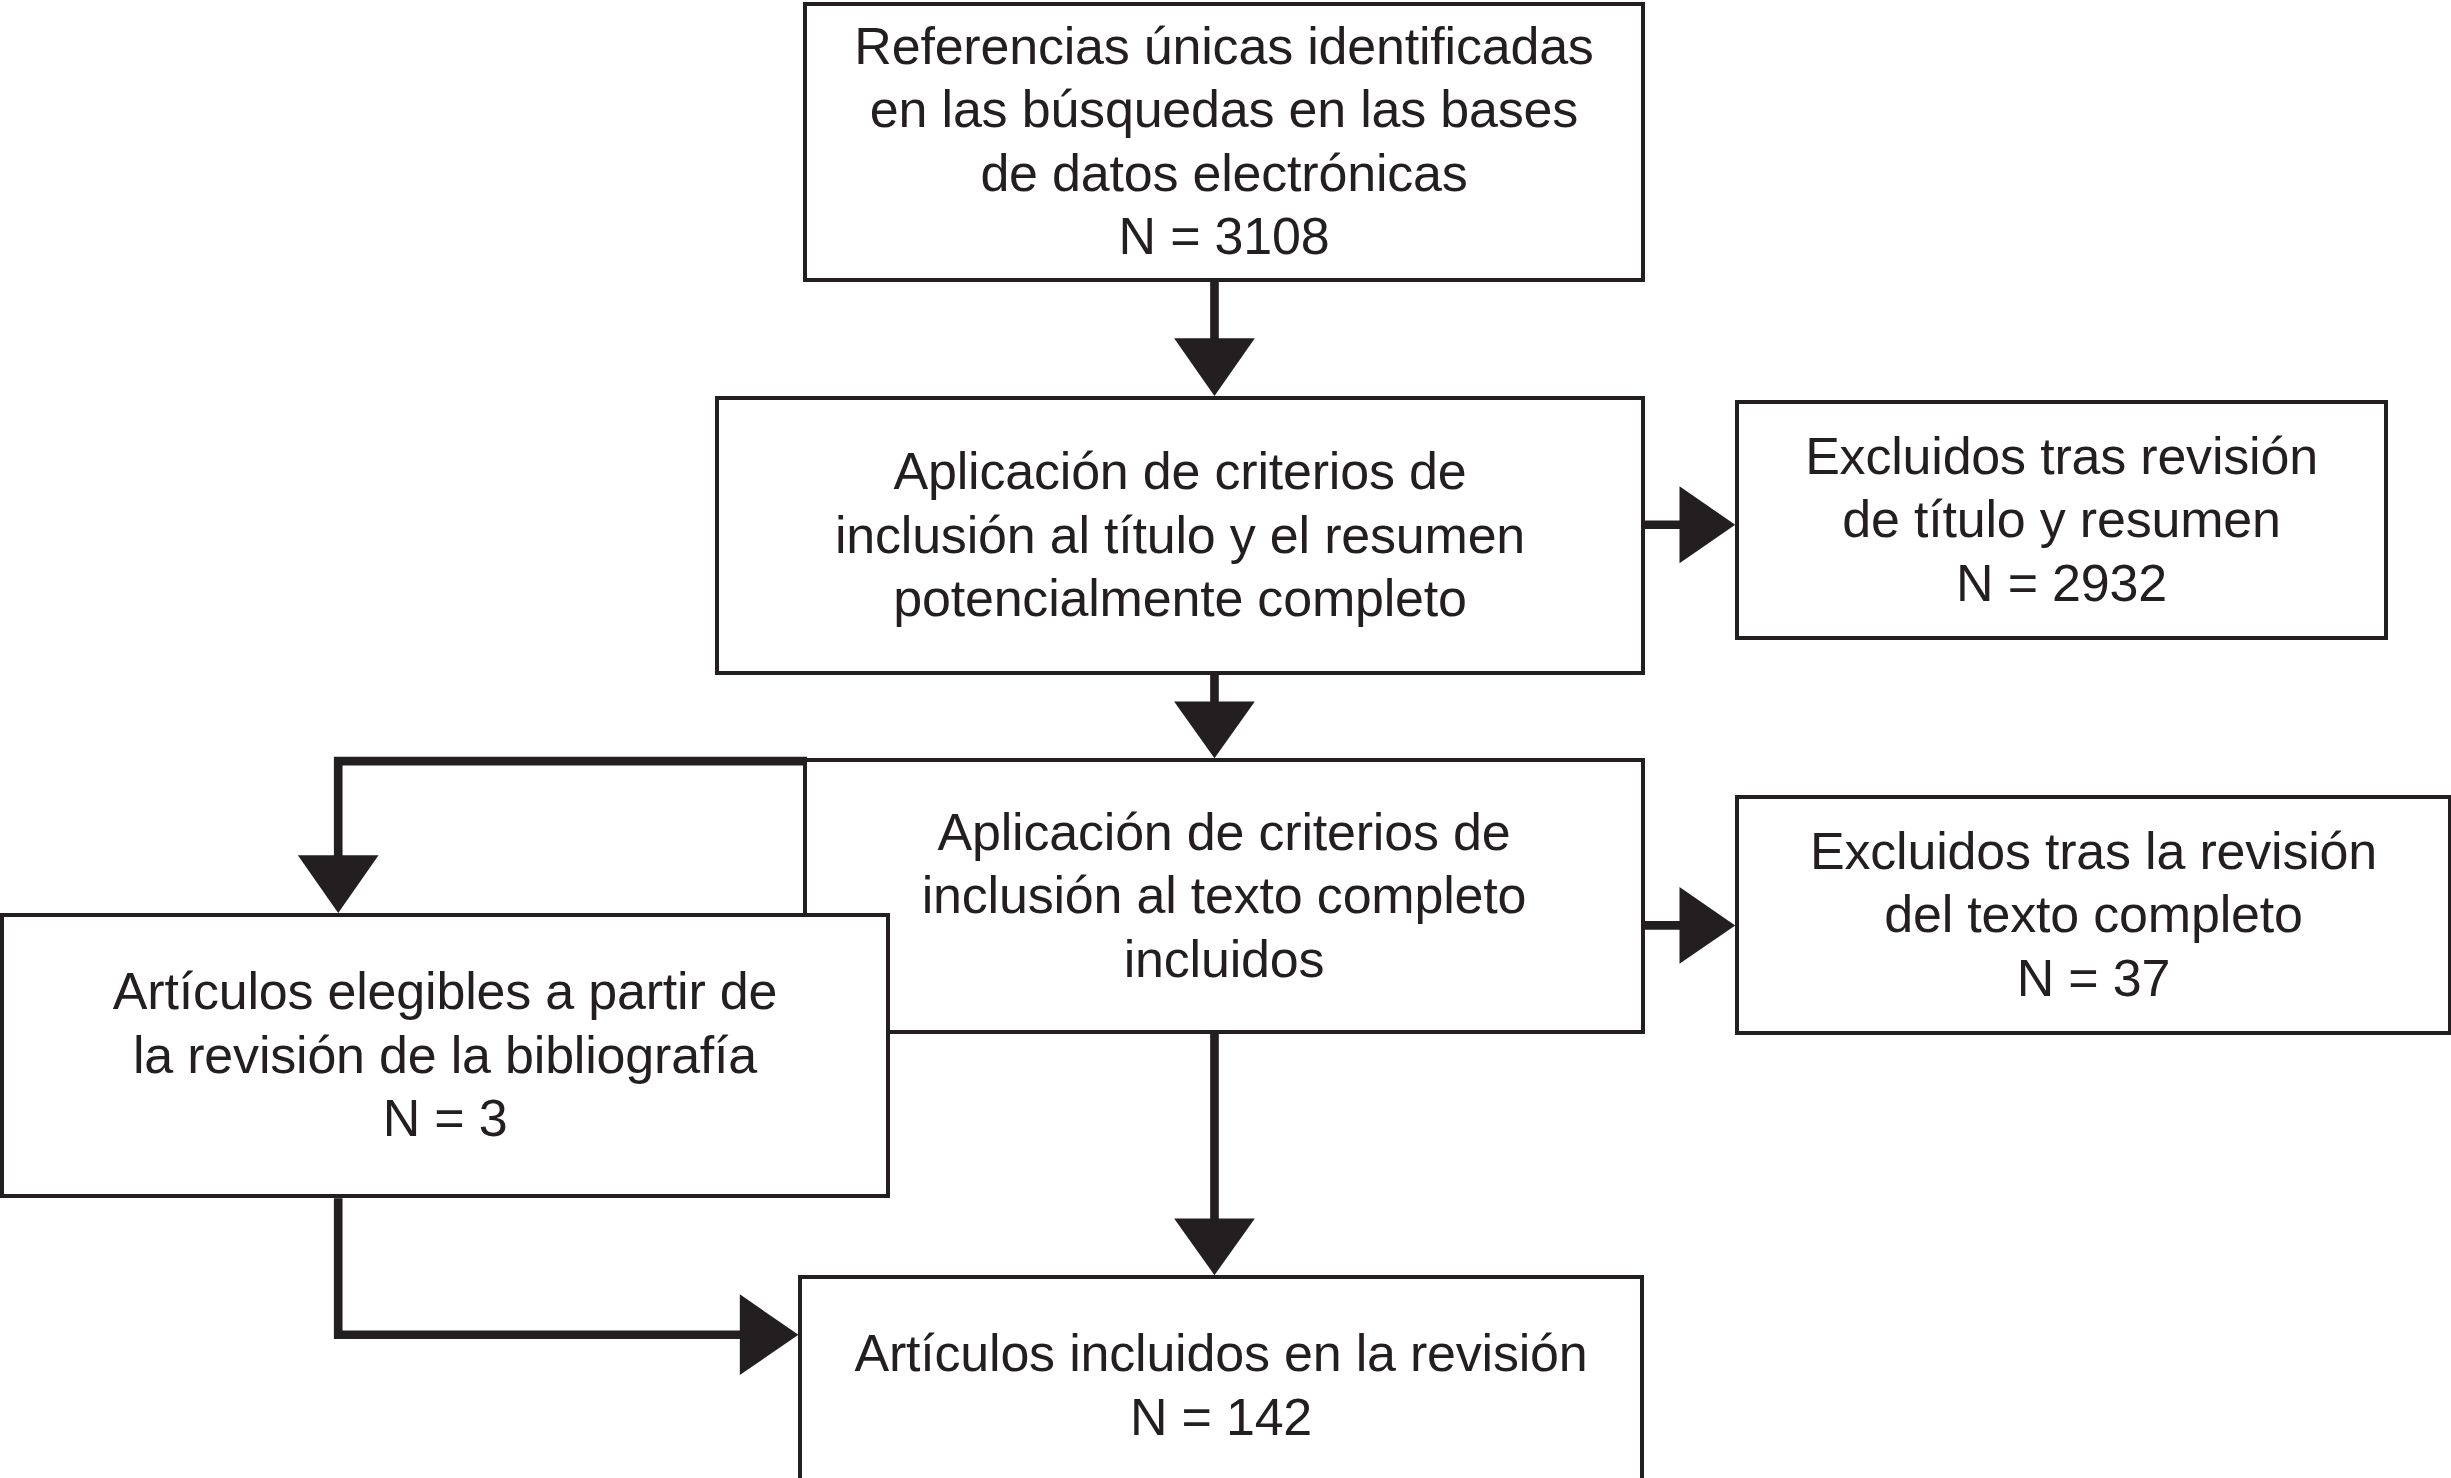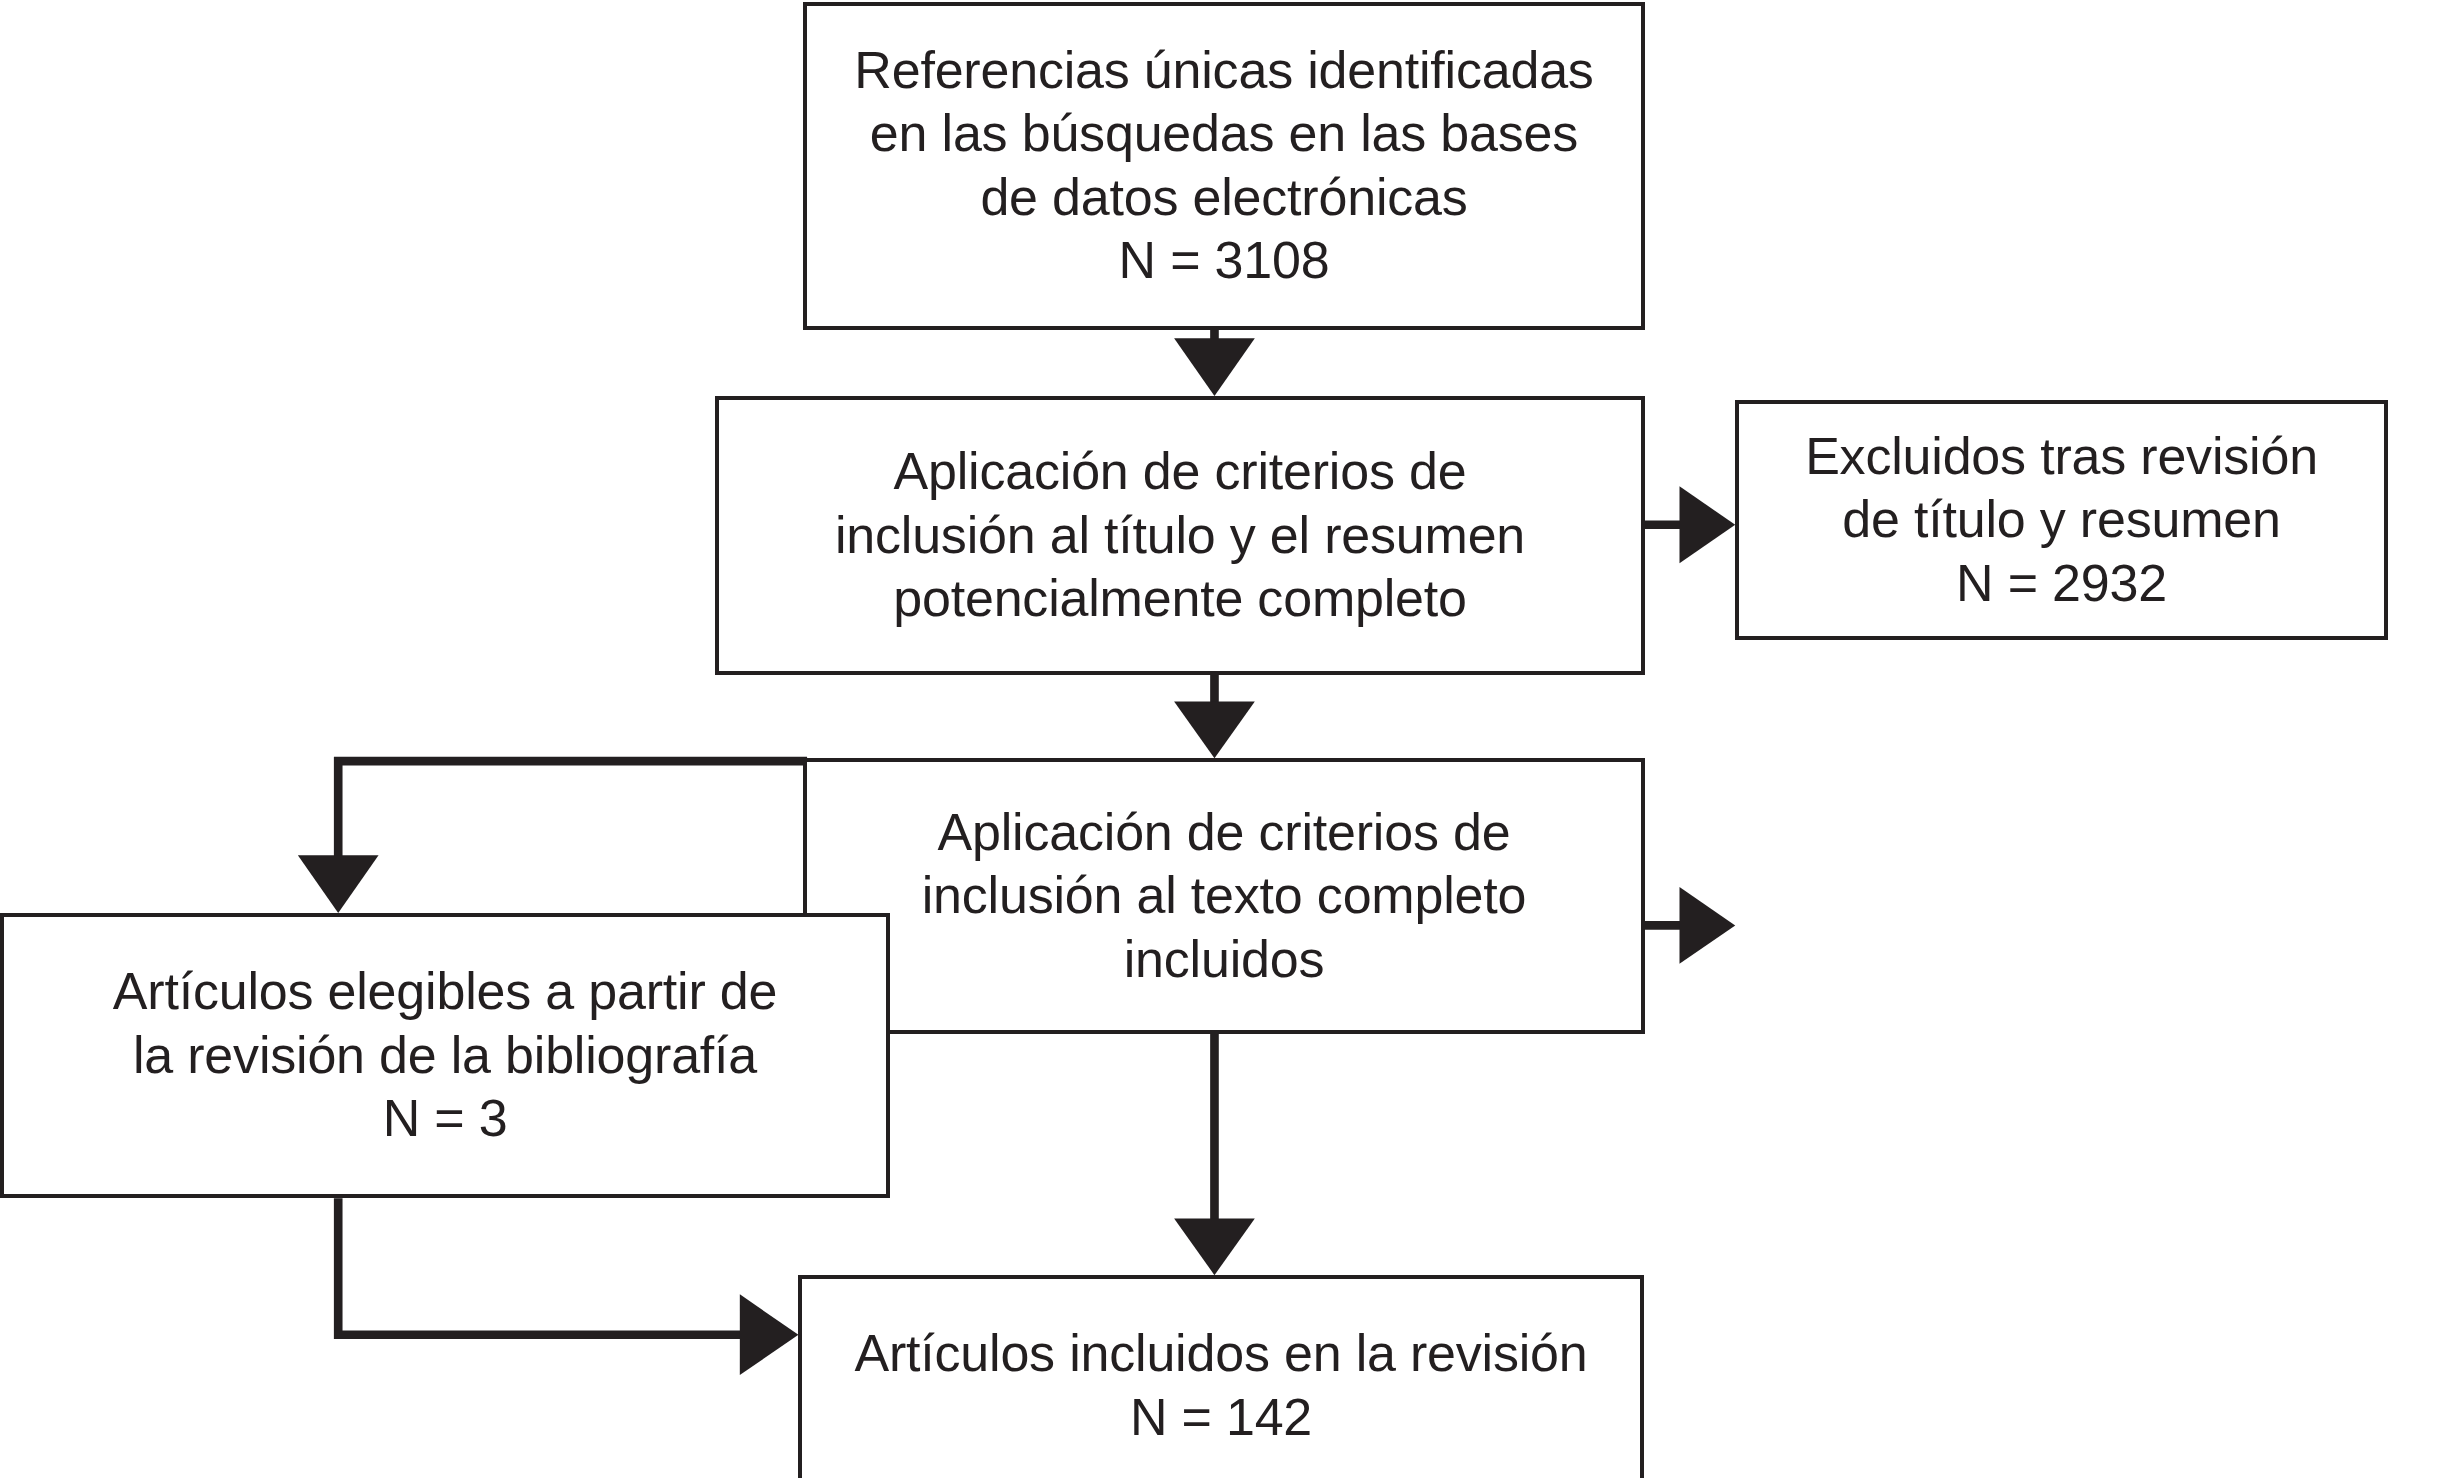--- a/index.html
+++ b/index.html
@@ -84,21 +84,21 @@
       <line x1="1264" y1="1076" x2="1264" y2="1272" stroke="#231f20" stroke-width="9"></line>
       <polygon points="1222,1268 1306,1268 1264,1327" fill="#231f20"></polygon>
     </g>
 
     <g>
       <path d="M 352 1247 L 352 1389 L 775 1389" fill="none" stroke="#231f20" stroke-width="9"></path>
       <polygon points="770,1347 770,1431 831,1389" fill="#231f20"></polygon>
     </g>
   </svg>
 
-  <div class="node-box" style="left:803px; top:1.9px; width:842px; height:328px;">
+  <div class="node-box" style="left:803px; top:1.9px; width:842px; height:280px;">
     <span class="line">Referencias únicas identificadas</span>
     <span class="line">en las búsquedas en las bases</span>
     <span class="line">de datos electrónicas</span>
     <span class="line">N = 3108</span>
   </div>
 
   <div class="node-box" style="left:715px; top:396px; width:930px; height:279px;">
     <span class="line">Aplicación de criterios de</span>
     <span class="line">inclusión al título y el resumen</span>
     <span class="line">potencialmente completo</span>
@@ -109,20 +109,25 @@
     <span class="line">de título y resumen</span>
     <span class="line">N = 2932</span>
   </div>
 
   <div class="node-box" style="left:803px; top:758px; width:842px; height:276px;">
     <span class="line">Aplicación de criterios de</span>
     <span class="line">inclusión al texto completo</span>
     <span class="line">incluidos</span>
   </div>
 
+  <div class="node-box" style="left:1735px; top:795px; width:717px; height:240px;">
+    <span class="line">Excluidos tras la revisión</span>
+    <span class="line">del texto completo</span>
+    <span class="line">N = 37</span>
+  </div>
 
   <div class="node-box" style="left:0px; top:913px; width:890px; height:285px;text-align:center;">
     <span class="line">Artículos elegibles a partir de</span>
     <span class="line">la revisión de la bibliografía</span>
     <span class="line">N = 3</span>
   </div>
 
   <div class="node-box" style="left:798px; top:1275px; width:846px; height:221px;">
     <span class="line">Artículos incluidos en la revisión</span>
     <span class="line">N = 142</span>

